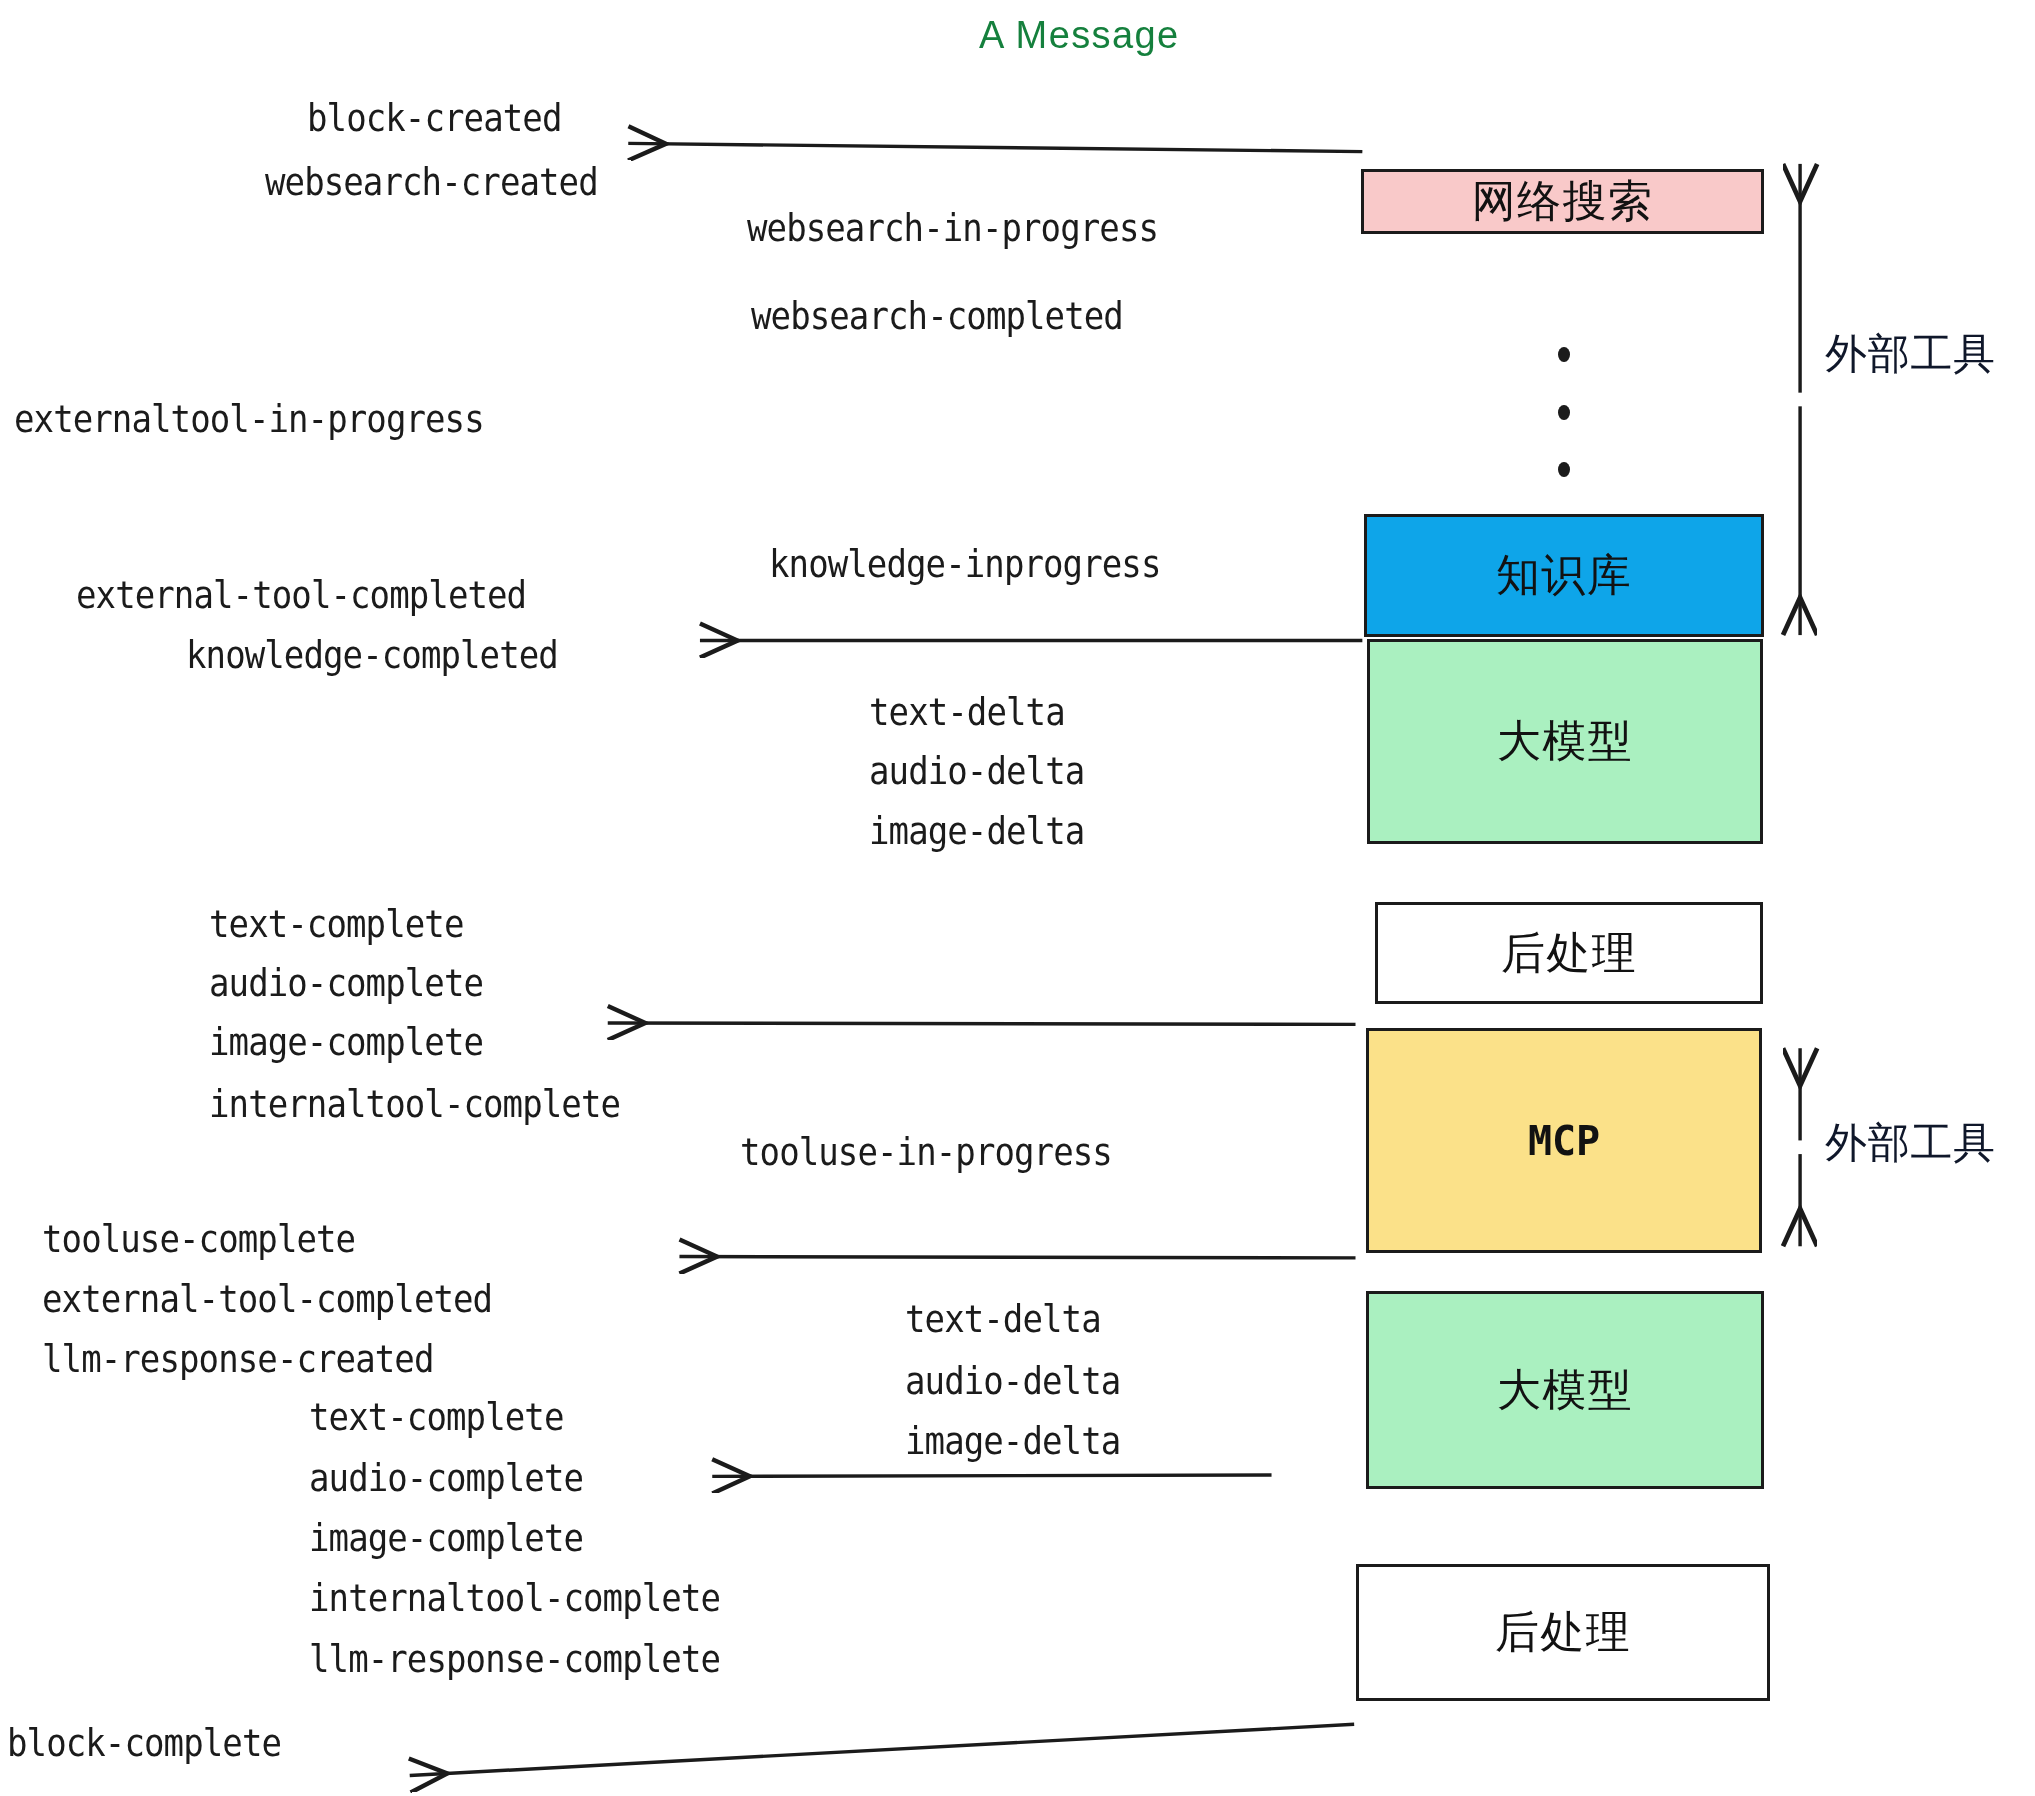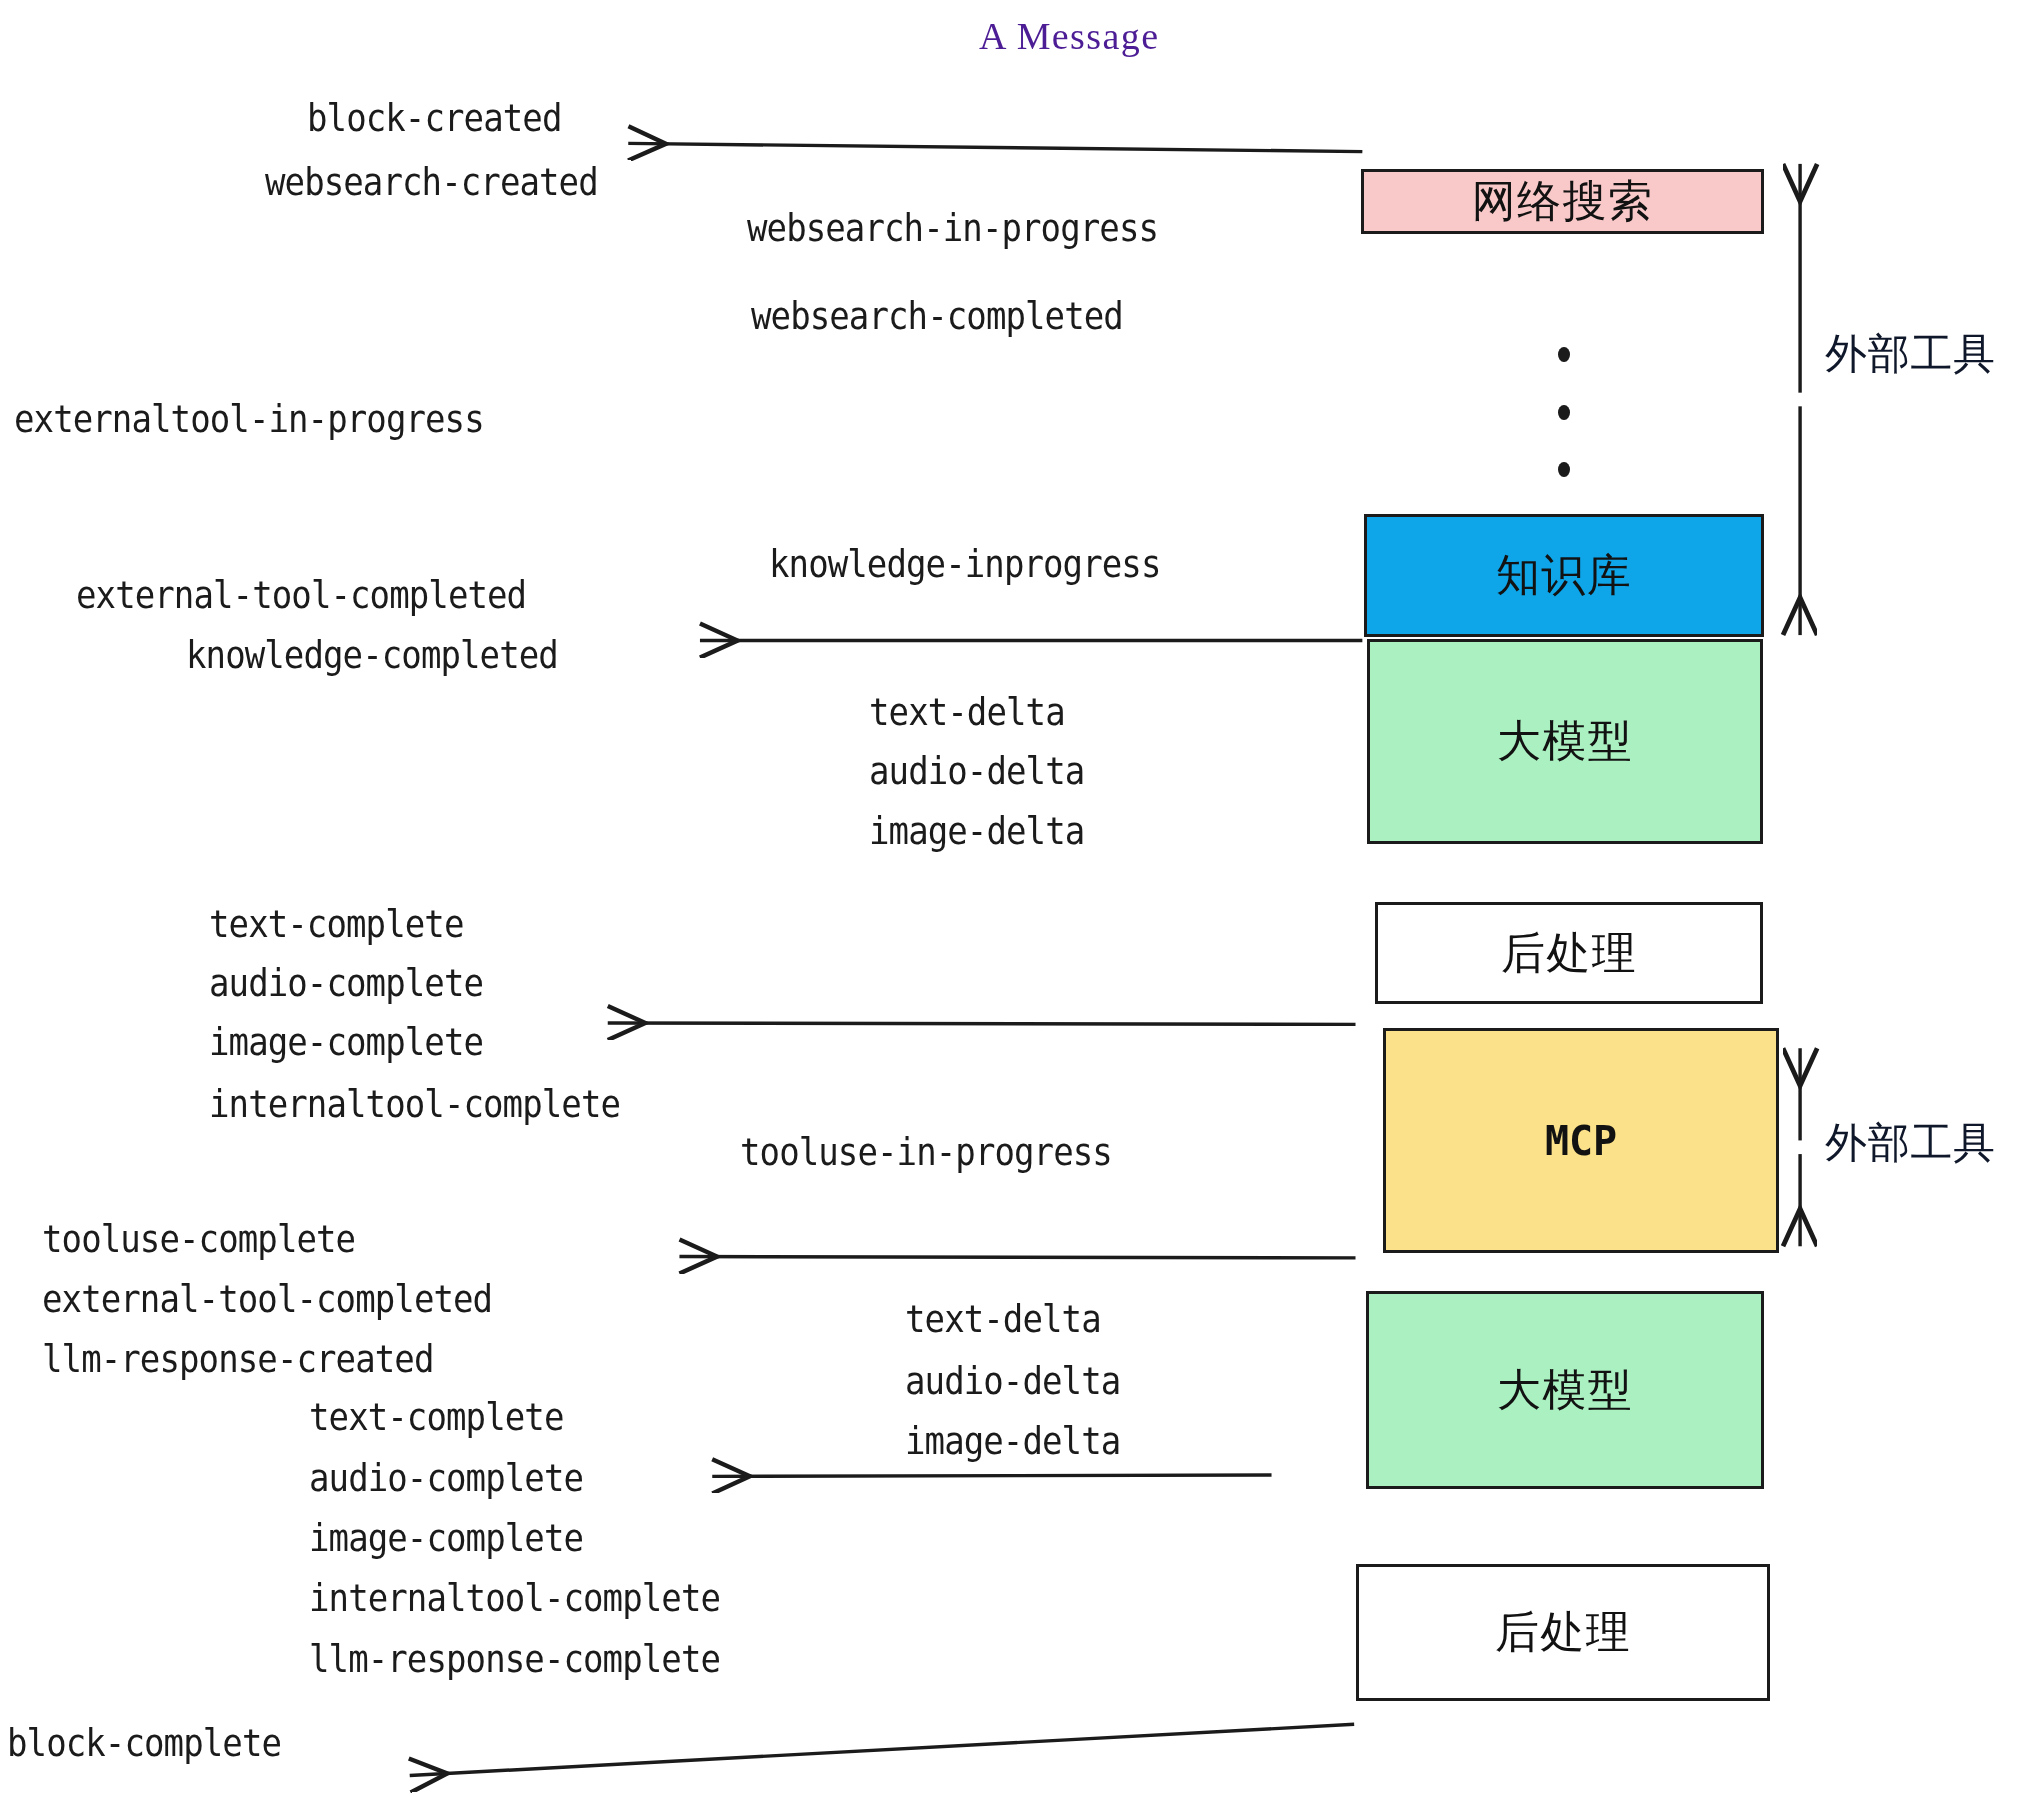--- a/index.html
+++ b/index.html
@@ -24,24 +24,24 @@
     font-size: 37px;
     line-height: 1.0;
     letter-spacing: -1px;
     color: #1b1b1b;
     transform: scaleX(0.92);
     transform-origin: left center;
   }
   .title {
     position: absolute;
     white-space: nowrap;
-    font-family: Liberation Serif, serif;
+    font-family: Liberation Sans, sans-serif;
     font-size: 38px;
     letter-spacing: 1.4px;
-    color: #4c1d95;
+    color: #15803d;
   }
   
   .box {
     position: absolute;
     box-sizing: border-box;
     border: 3.4px solid #1b1b1b;
     display: flex;
     align-items: center;
     justify-content: center;
   }
@@ -133,21 +133,21 @@
       </div>
       <div class="box" style="left: 1364px; top: 514px; width: 400px; height: 123px; background: #0ea5e9;">
         <span>知识库</span>
       </div>
       <div class="box" style="left: 1367px; top: 639px; width: 396px; height: 205px; background: rgb(170, 240, 192);">
         <span>大模型</span>
       </div>
       <div class="box" style="left: 1375px; top: 902px; width: 388px; height: 102px; background: rgb(255, 255, 255);">
         <span>后处理</span>
       </div>
-      <div class="box latin" style="left: 1366px; top: 1028px; width: 396px; height: 225px; background: rgb(251, 225, 137); margin-left: 17px;">
+      <div class="box latin" style="left: 1366px; top: 1028px; width: 396px; height: 225px; background: rgb(251, 225, 137);">
         <span>MCP</span>
       </div>
       <div class="box" style="left: 1366px; top: 1291px; width: 398px; height: 198px; background: rgb(170, 240, 192);">
         <span>大模型</span>
       </div>
       <div class="box" style="left: 1356px; top: 1564px; width: 414px; height: 137px; background: rgb(255, 255, 255);">
         <span>后处理</span>
       </div>
     </div>
 

